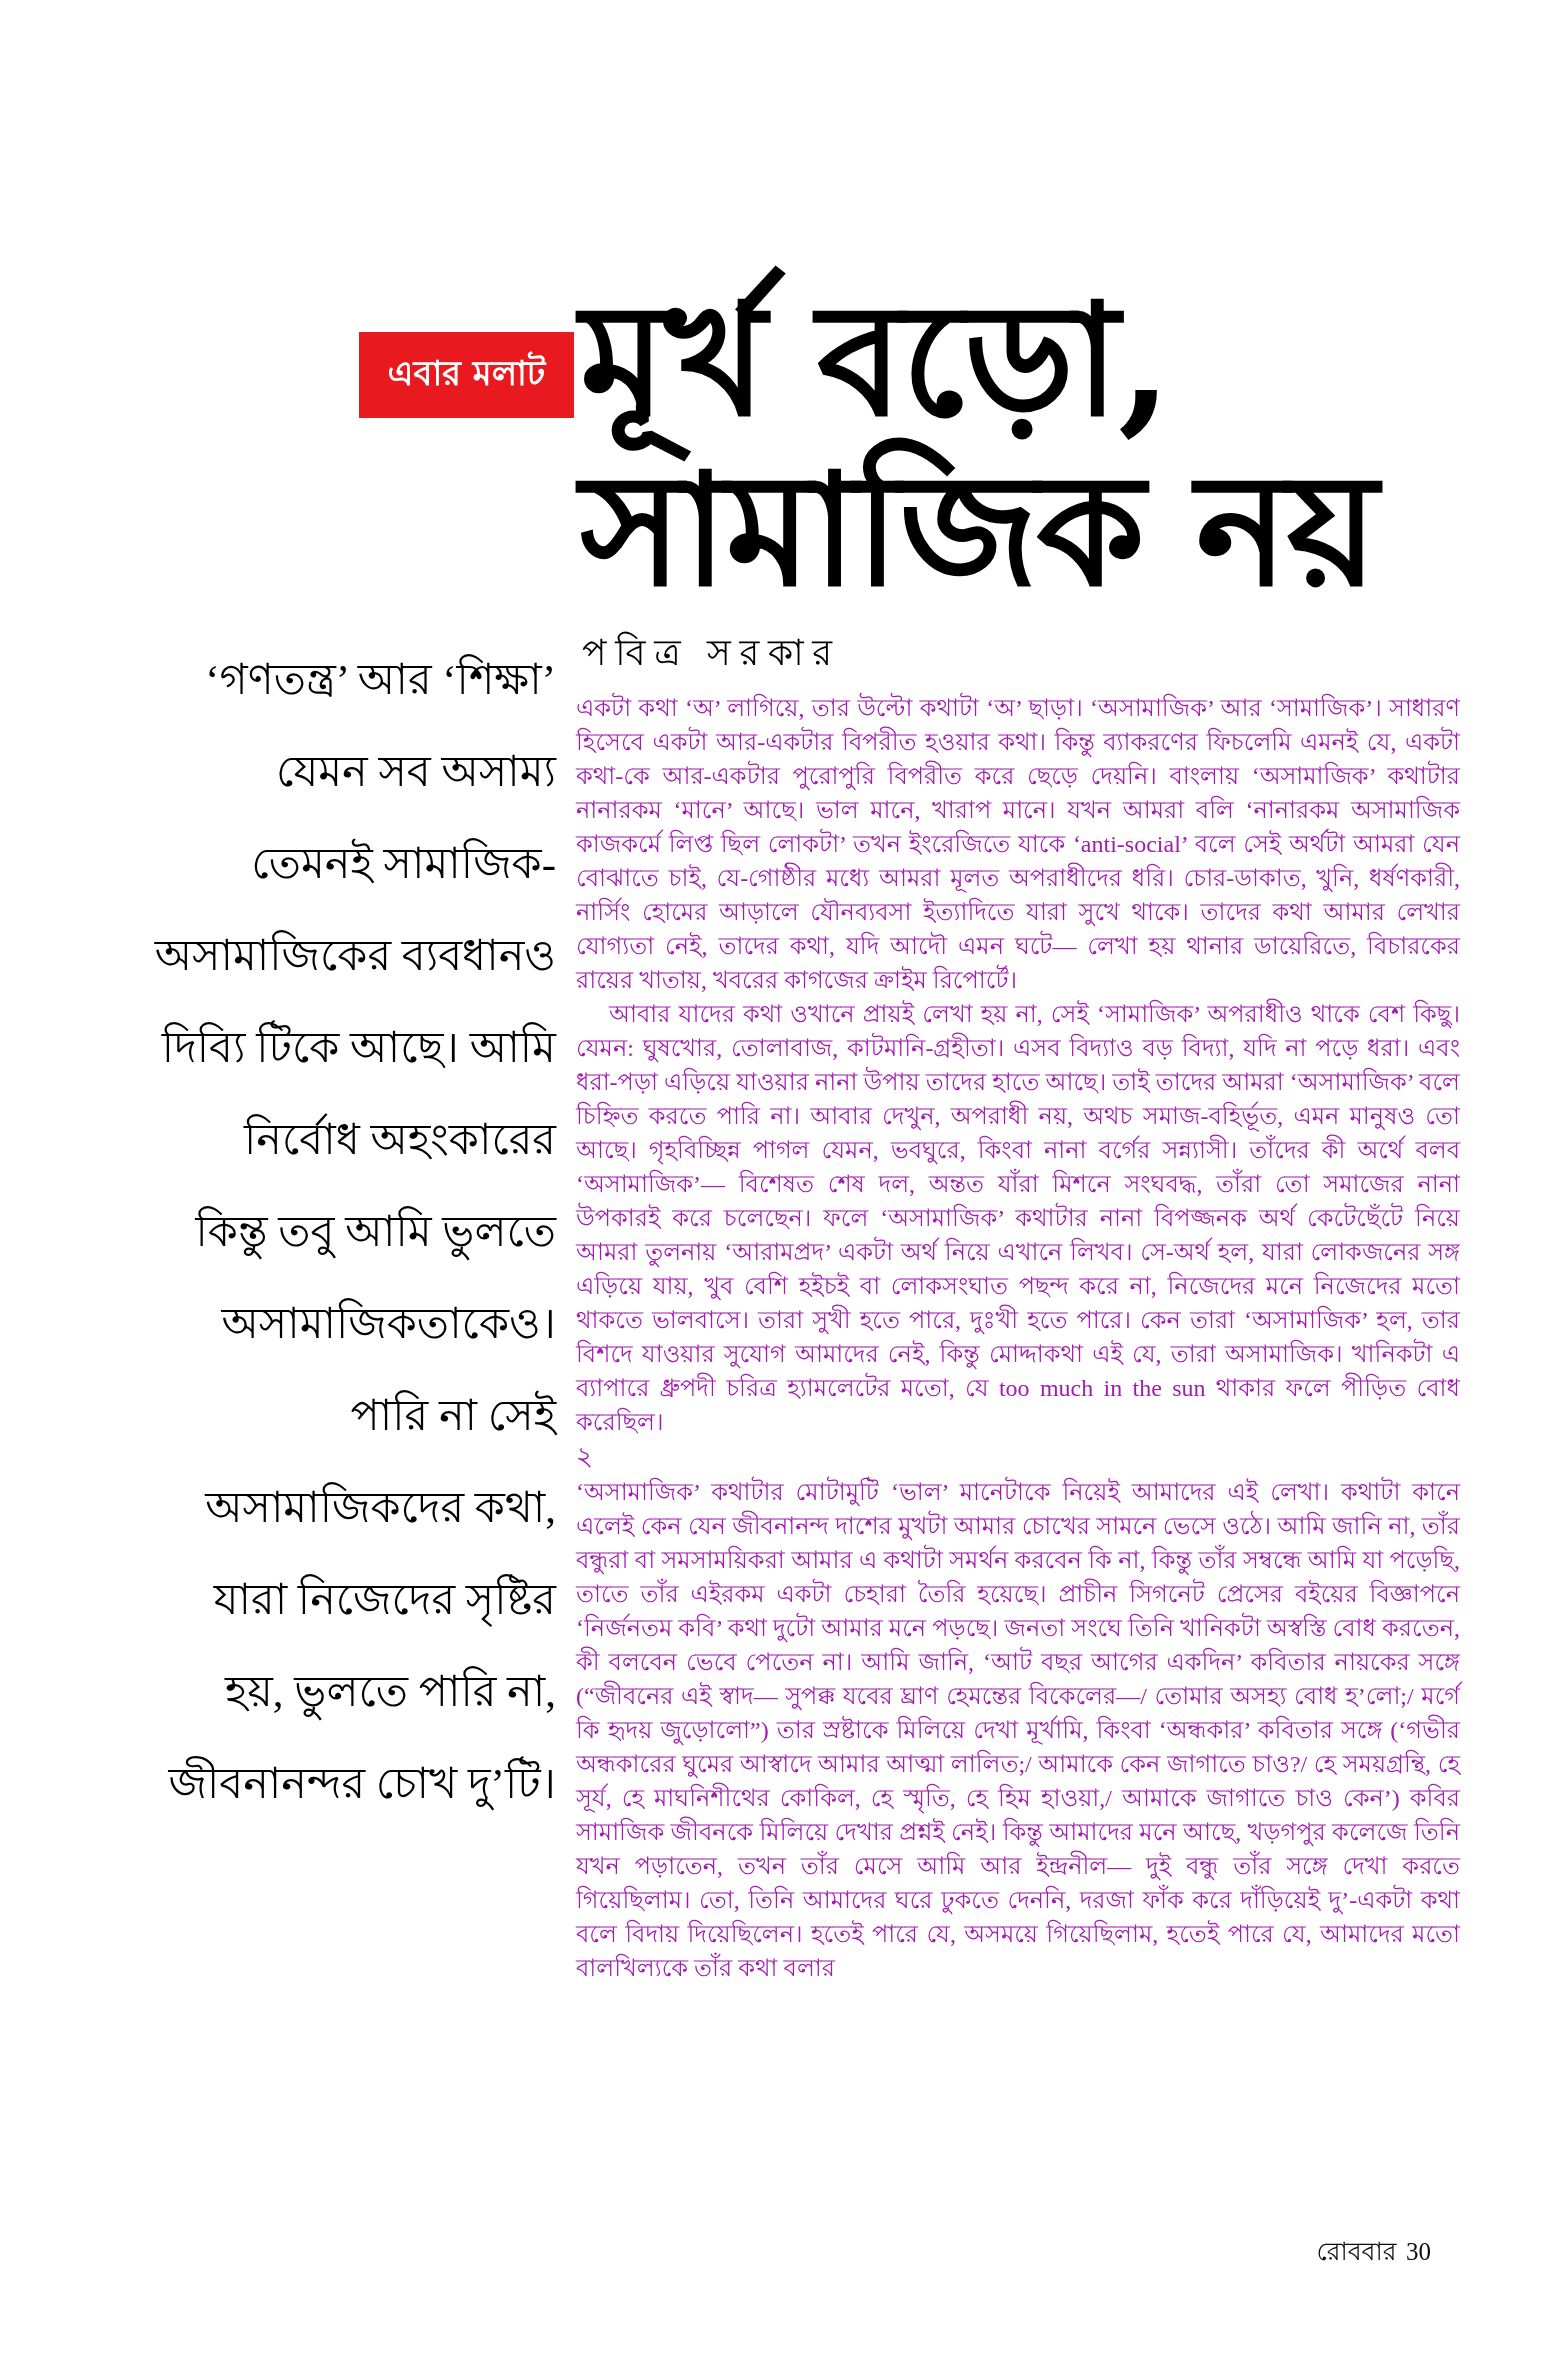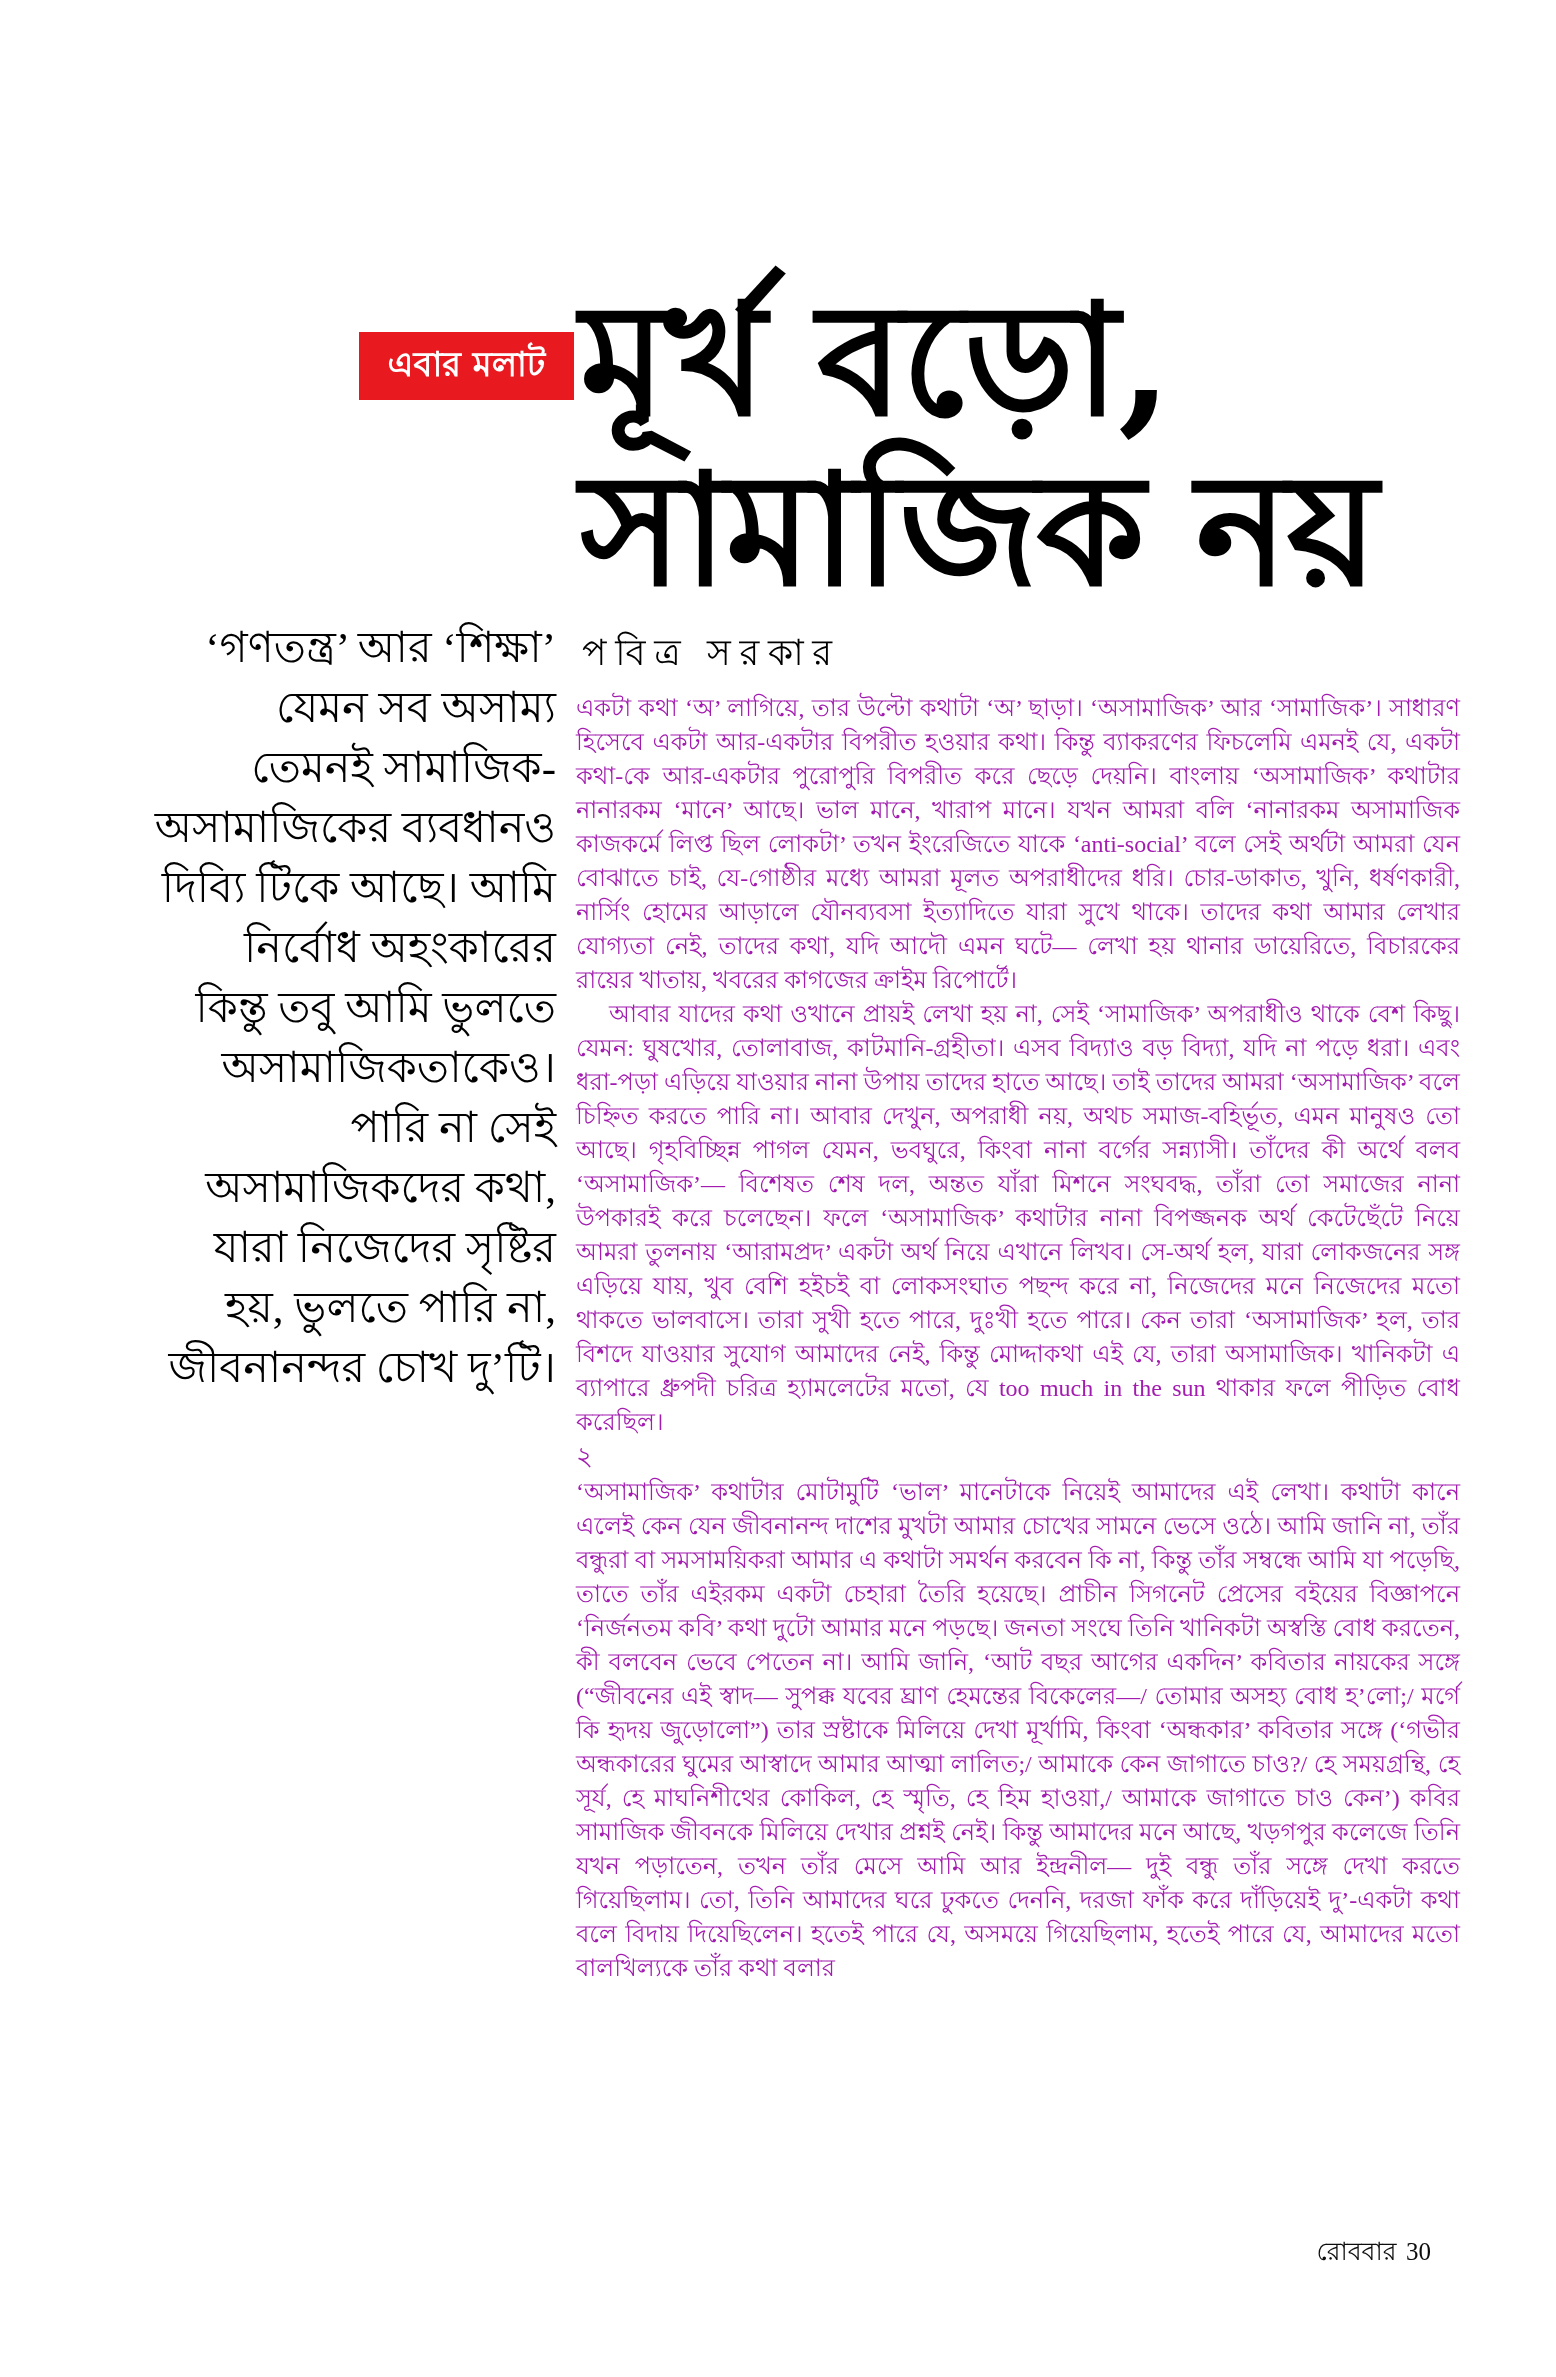--- a/index.html
+++ b/index.html
@@ -6,21 +6,21 @@
   .page{
     position:relative;
     width:1557px;height:2377px;
     background:#ffffff;
     font-family:"Liberation Serif", serif;
     color:#0c0c0c;
     overflow:hidden;
   }
   .badge{
     position:absolute;left:359px;top:332px;
-    width:215px;height:68px;
+    width:215px;height:86px;
     background:#e8191f;
     color:#ffffff;
     display:flex;align-items:center;justify-content:center;
     font-size:34px;font-weight:700;
     font-family:"DejaVu Sans", sans-serif;
   }
   .headline{
     position:absolute;left:580px;top:275px;
     width:908px;
     font-family:"DejaVu Serif", serif;
@@ -37,21 +37,21 @@
     color:#000000;
   }
   .pullquote{
     position:absolute;left:142px;top:618px;
     width:414px;
     text-align:right;
     font-size:43px;line-height:60px;
     font-weight:500;
     color:#000000;
   }
-  .pullquote .pq-line{display:block;}
+  .pullquote .pq-line{display:block;margin-top:32px;}
   .body-col{
     position:absolute;left:576px;top:691px;
     width:884px;
     font-size:24px;line-height:34px;
     text-align:justify;
     color:#a21caf;
   }
   .body-col p{margin:0;}
   .body-col p.indent{text-indent:33px;}
   .section-marker{

